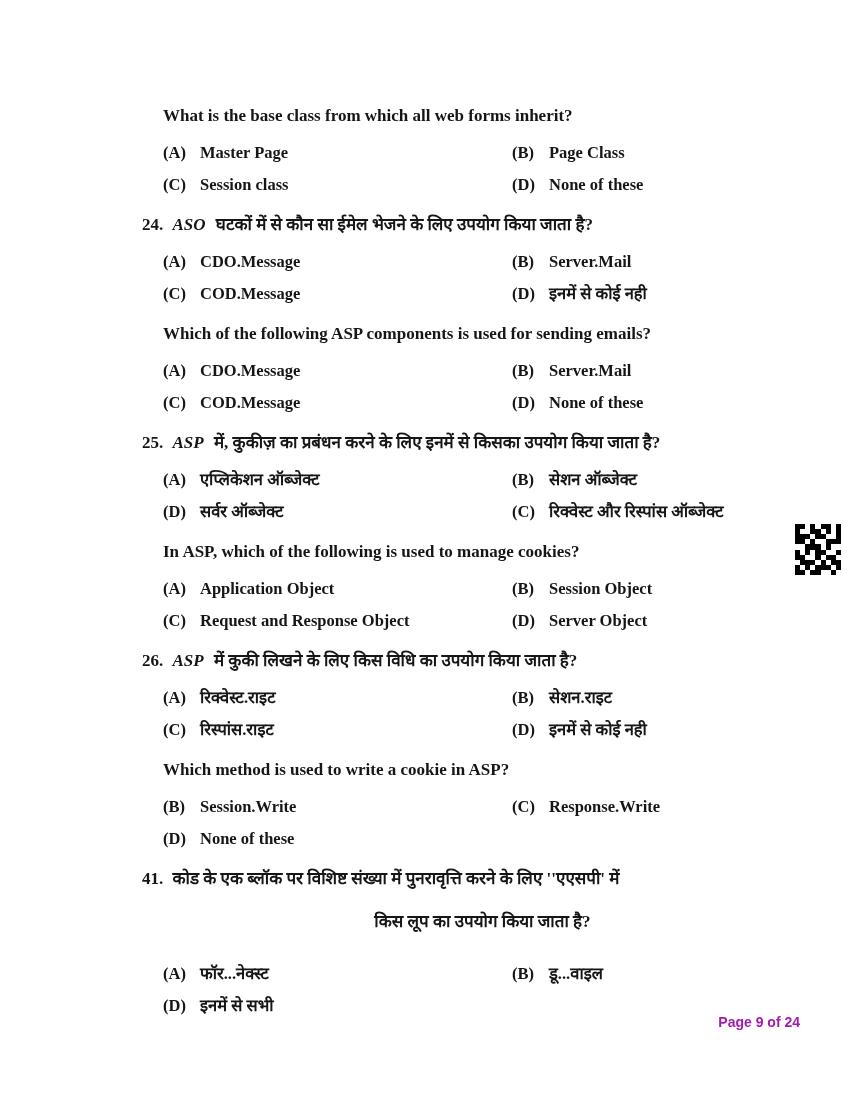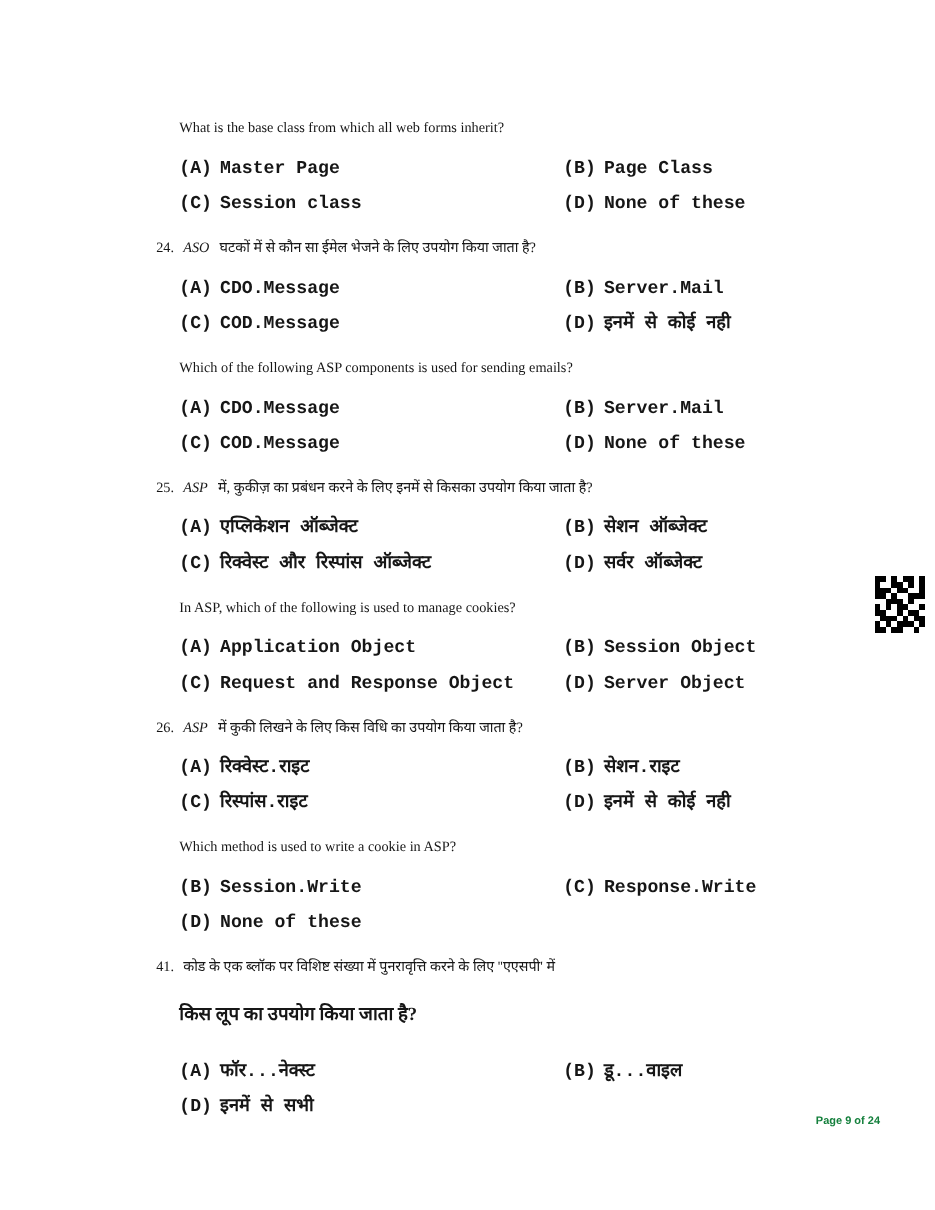--- a/index.html
+++ b/index.html
@@ -19,59 +19,59 @@
     position: absolute;
     top: 92px;
     left: 163px;
     right: 48px;
   }
   .q-block { margin: 0; }
   .q-line {
     margin: 0 0 9px 0;
     padding-top: 11px;
     line-height: 25px;
-    font-size: 13px;
-    font-weight: 400;
+    font-size: 17px;
+    font-weight: 700;
     white-space: nowrap;
   }
   .q-line2 {
     margin: 18px 0 24px 0;
     line-height: 25px;
     font-size: 17px;
     font-weight: 700;
+    text-align: center;
   }
   .q-num:empty, .q-em:empty { display: none; }
   .q-num { margin-left: -21px; margin-right: 5px; }
   .q-em { font-style: italic; margin-right: 6px; }
   .options {
     display: grid;
     grid-template-columns: 349px 1fr;
     margin: 0;
   }
   .opt {
     margin: 0;
     height: 32px;
     line-height: 32px;
     font-size: 16.5px;
     font-weight: 700;
     white-space: nowrap;
-    font-family: Liberation Mono, monospace;
   }
   .opt-letter {
     display: inline-block;
     min-width: 37px;
   }
   .footer {
     position: absolute;
     top: 1014px;
     right: 50px;
     font-family: "Liberation Sans", "DejaVu Sans", sans-serif;
-    font-size: 10px;
-    font-weight: 700;
-    color: #15803d;
+    font-size: 14px;
+    font-weight: 700;
+    color: #a21caf;
   }
   .qr {
     position: absolute;
     top: 522px;
     right: 9px;
     width: 46px;
     height: 55px;
   }
   .qr svg { display: block; width: 100%; height: 100%; }
 </style>
@@ -124,22 +124,22 @@
 
   <section class="q-block">
     <p class="q-line">
       <span class="q-num">25.</span>
       <span class="q-em">ASP</span>
       <span class="q-text">में, कुकीज़ का प्रबंधन करने के लिए इनमें से किसका उपयोग किया जाता है?</span>
     </p>
     <div class="options">
       <p class="opt"><span class="opt-letter">(A)</span><span class="opt-text">एप्लिकेशन ऑब्जेक्ट</span></p>
       <p class="opt"><span class="opt-letter">(B)</span><span class="opt-text">सेशन ऑब्जेक्ट</span></p>
+      <p class="opt"><span class="opt-letter">(D)</span><span class="opt-text">सर्वर ऑब्जेक्ट</span></p>
       <p class="opt"><span class="opt-letter">(C)</span><span class="opt-text">रिक्वेस्ट और रिस्पांस ऑब्जेक्ट</span></p>
-      <p class="opt"><span class="opt-letter">(D)</span><span class="opt-text">सर्वर ऑब्जेक्ट</span></p>
     </div>
   </section>
 
   <section class="q-block">
     <p class="q-line">
       
       
       <span class="q-text">In ASP, which of the following is used to manage cookies?</span>
     </p>
     <div class="options">

